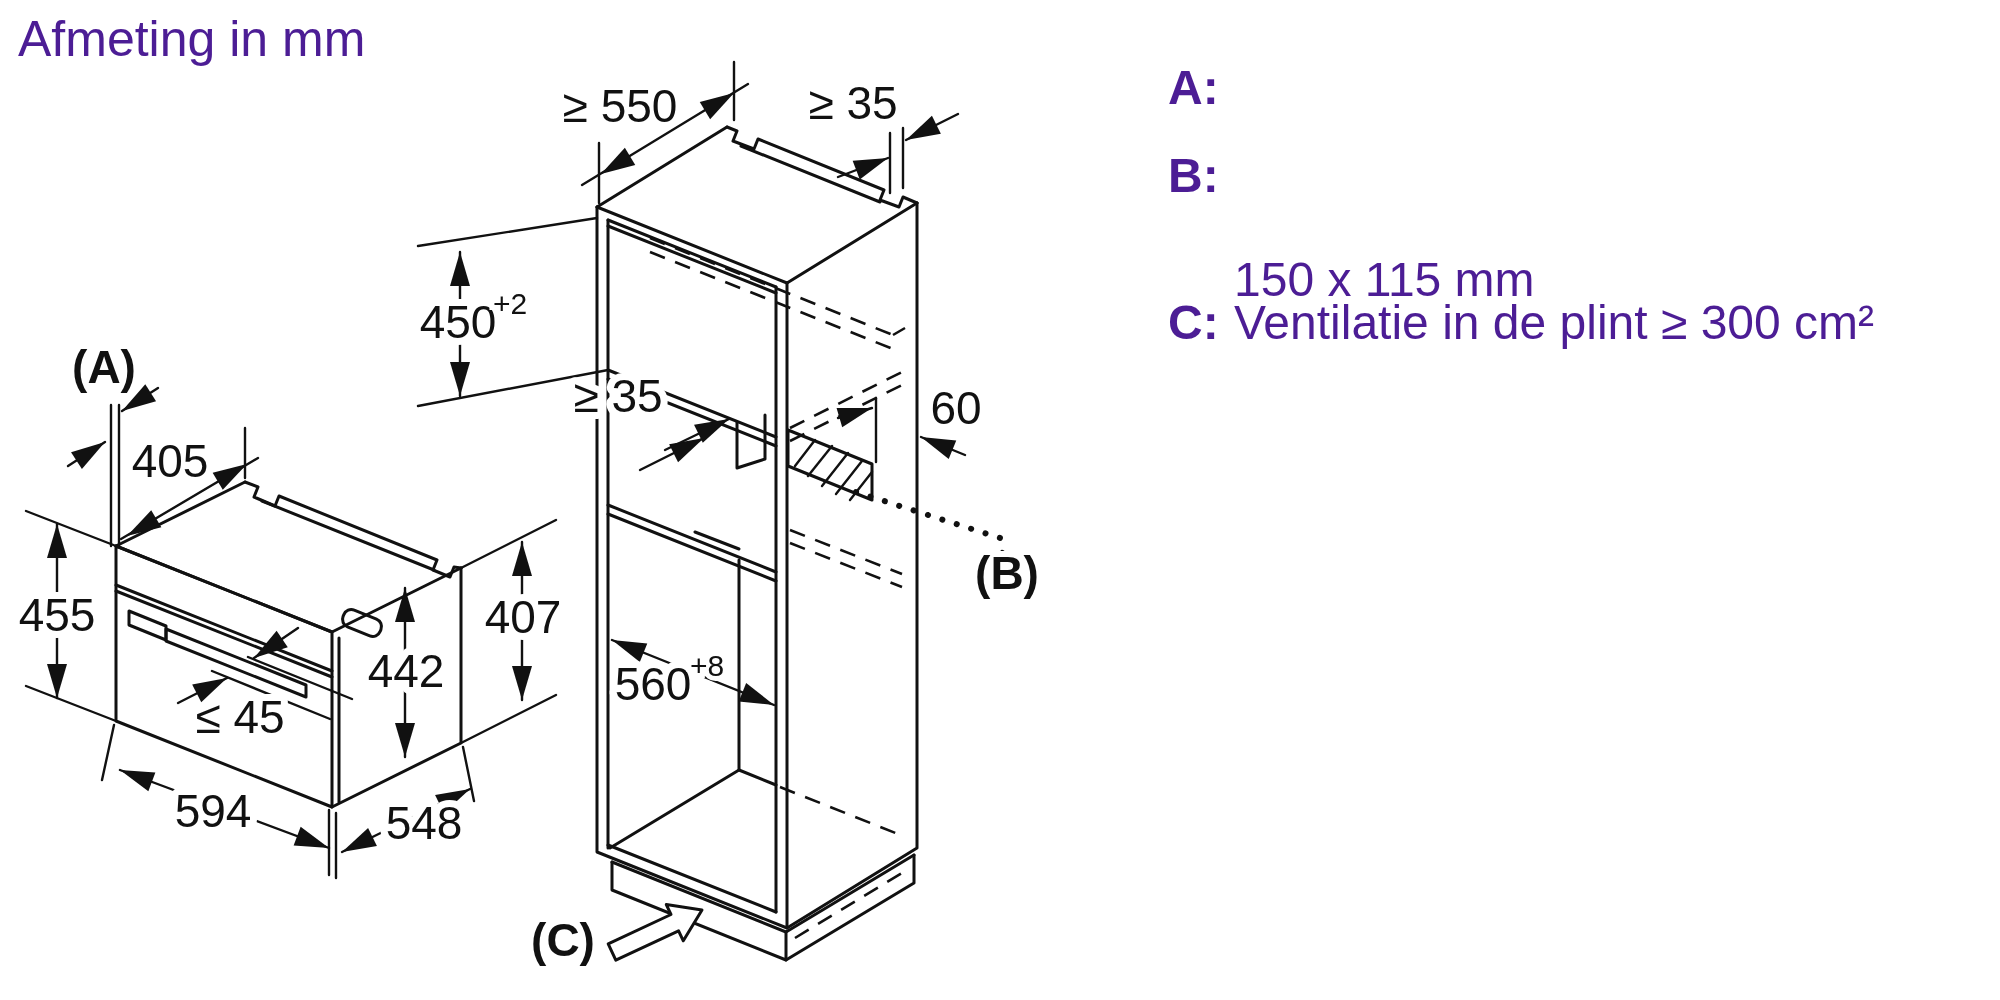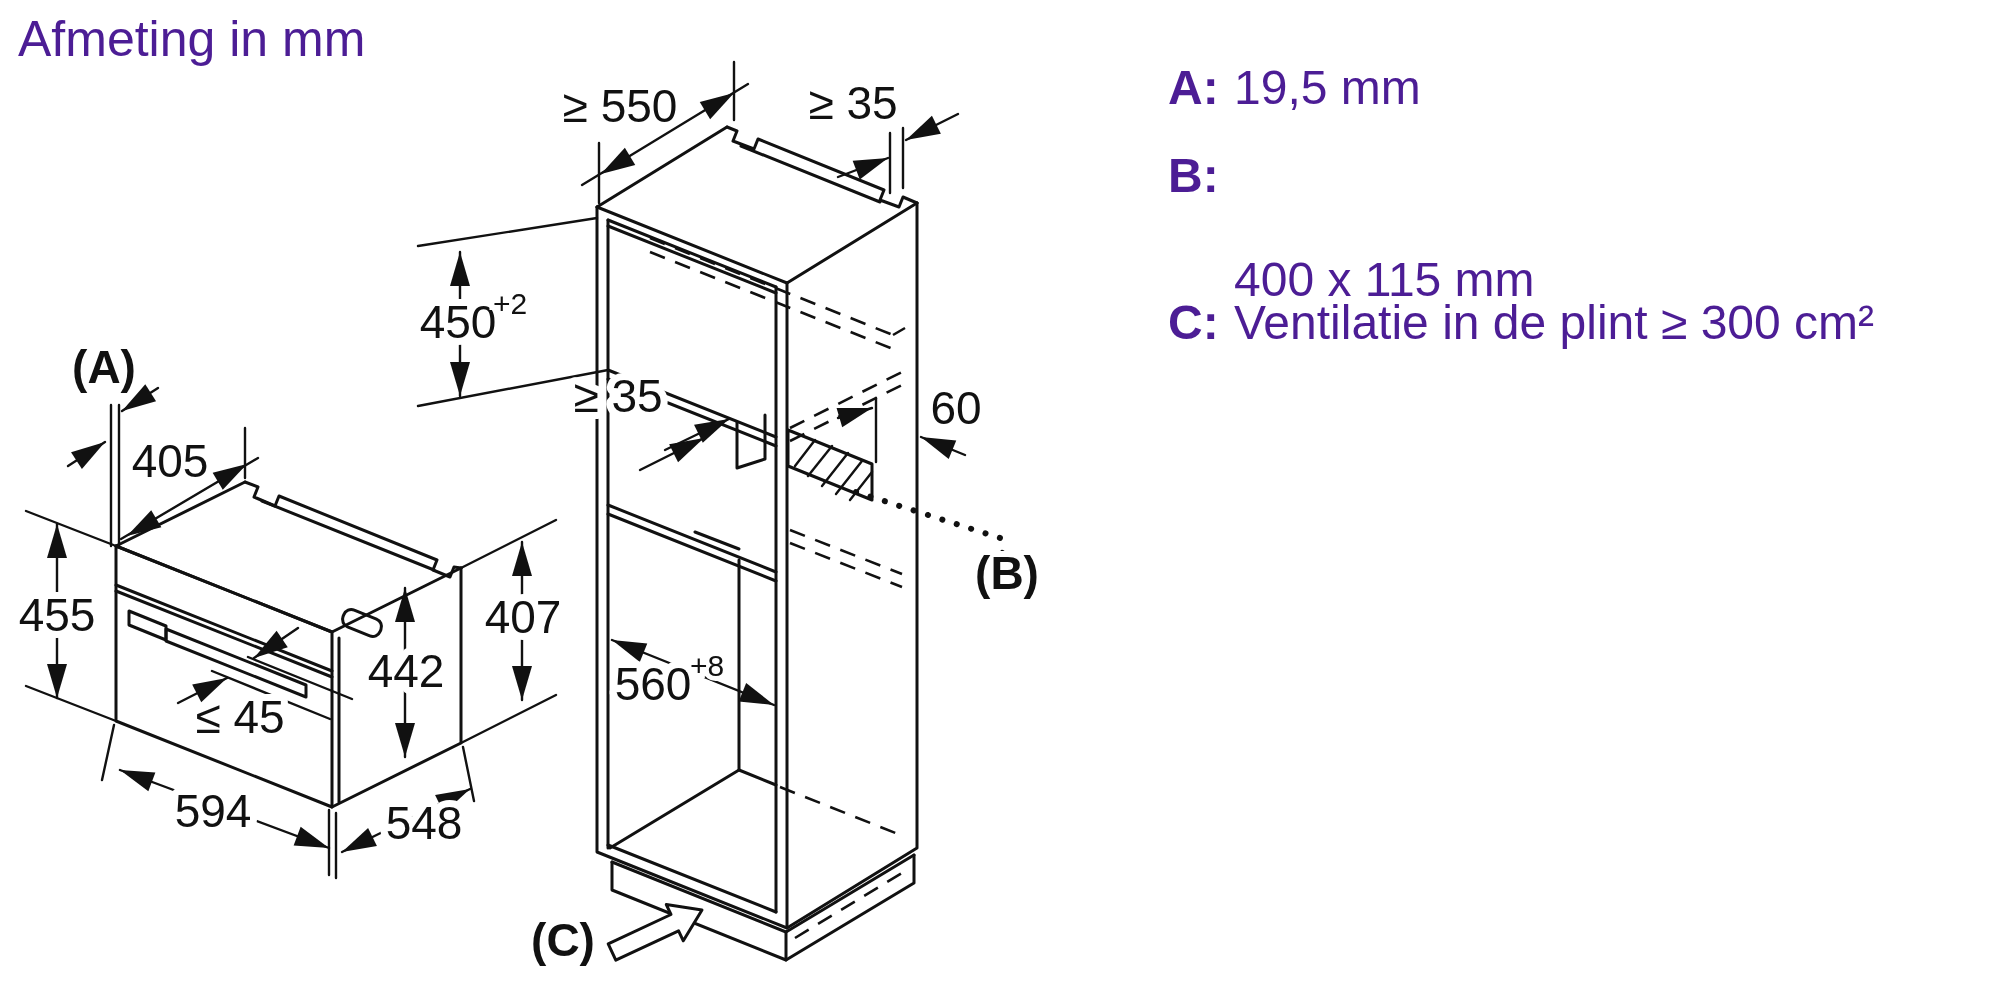--- a/index.html
+++ b/index.html
@@ -21,26 +21,25 @@
 </style>
 </head>
 <body>
 
 <div id="stage">
 
   <div id="title">Afmeting in mm</div>
 
   <div class="lg-row" style="top:62px;">
     <span class="lg-key">A:</span>
-    <span class="lg-val">19,5 mm</span>
   </div>
   <div class="lg-row" style="top:150px;">
     <span class="lg-key">B:</span>
     <span class="lg-val"><br>
-      <span>400 x 115 mm</span></span>
+      <span>150 x 115 mm</span></span>
   </div>
   <div class="lg-row" style="top:297px;">
     <span class="lg-key">C:</span>
     <span class="lg-val">Ventilatie in de plint ≥ 300 cm²</span>
   </div>
 
   <svg width="2000" height="1000" viewBox="0 0 2000 1000">
     <defs>
       <path id="ah" d="M0,0 L-34,10 L-34,-10 Z"></path>
     </defs>

